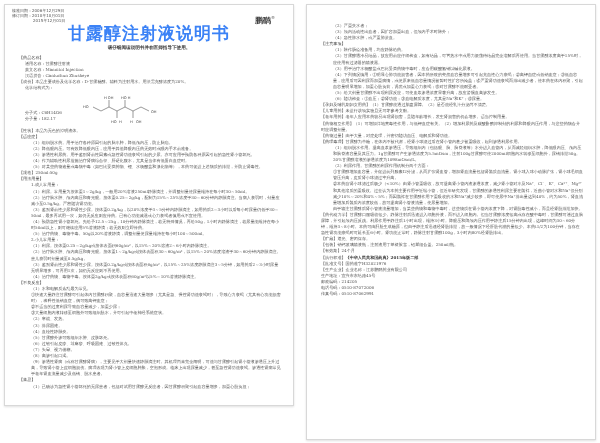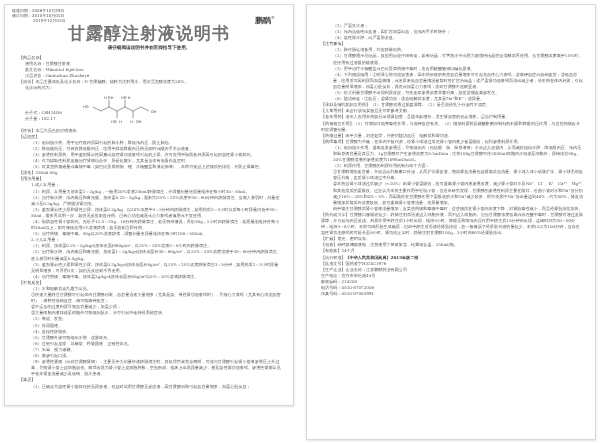--- a/index.html
+++ b/index.html
@@ -5,21 +5,21 @@
   html,body{margin:0;padding:0;background:#ffffff;}
   body{width:600px;height:443px;position:relative;overflow:hidden;font-family:"DejaVu Serif",serif;color:#333;}
   .page{position:absolute;background:#fff;border:1px solid #d8d8d8;box-shadow:0 1px 2px rgba(0,0,0,0.12);box-sizing:border-box;overflow:hidden;}
   #page-left{left:4px;top:4px;width:290px;height:402px;}
   #page-right{left:306px;top:4px;width:290px;height:436px;}
   .meta{position:absolute;left:7px;top:3px;font-size:4px;line-height:5px;color:#555;font-family:"DejaVu Sans",sans-serif;}
   .meta div{white-space:nowrap;}
   .meta .indent{padding-left:21px;}
   .brand{position:absolute;right:18px;top:10px;font-size:8px;font-weight:bold;color:#444;font-family:"DejaVu Sans",sans-serif;}
   .brand sup{font-size:4px;font-weight:normal;}
-  .title{position:absolute;left:0;right:0;top:17px;text-align:center;font-size:17px;font-weight:bold;letter-spacing:1px;color:#737373;font-family:"DejaVu Sans",sans-serif;}
+  .title{position:absolute;left:0;right:0;top:17px;text-align:center;font-size:17px;font-weight:bold;letter-spacing:1px;color:#3b82f6;font-family:"DejaVu Sans",sans-serif;}
   .subtitle{position:absolute;left:0;right:0;top:40px;text-align:center;font-size:4.6px;font-weight:bold;color:#333;font-family:"DejaVu Sans",sans-serif;}
   .body{position:absolute;left:14px;right:12px;font-size:4.1px;line-height:6.1px;color:#555;}
   .body p{margin:0;}
   .body .h{color:#444;}
   .body .ind1{padding-left:6px;}
   .body .ind2{padding-left:12px;}
   .formula{position:relative;height:36px;}
   .formula svg{position:absolute;left:56px;top:1px;}
   .formula .fm{position:absolute;left:0;top:18px;}
   .formula .mw{position:absolute;left:0;top:24px;}

